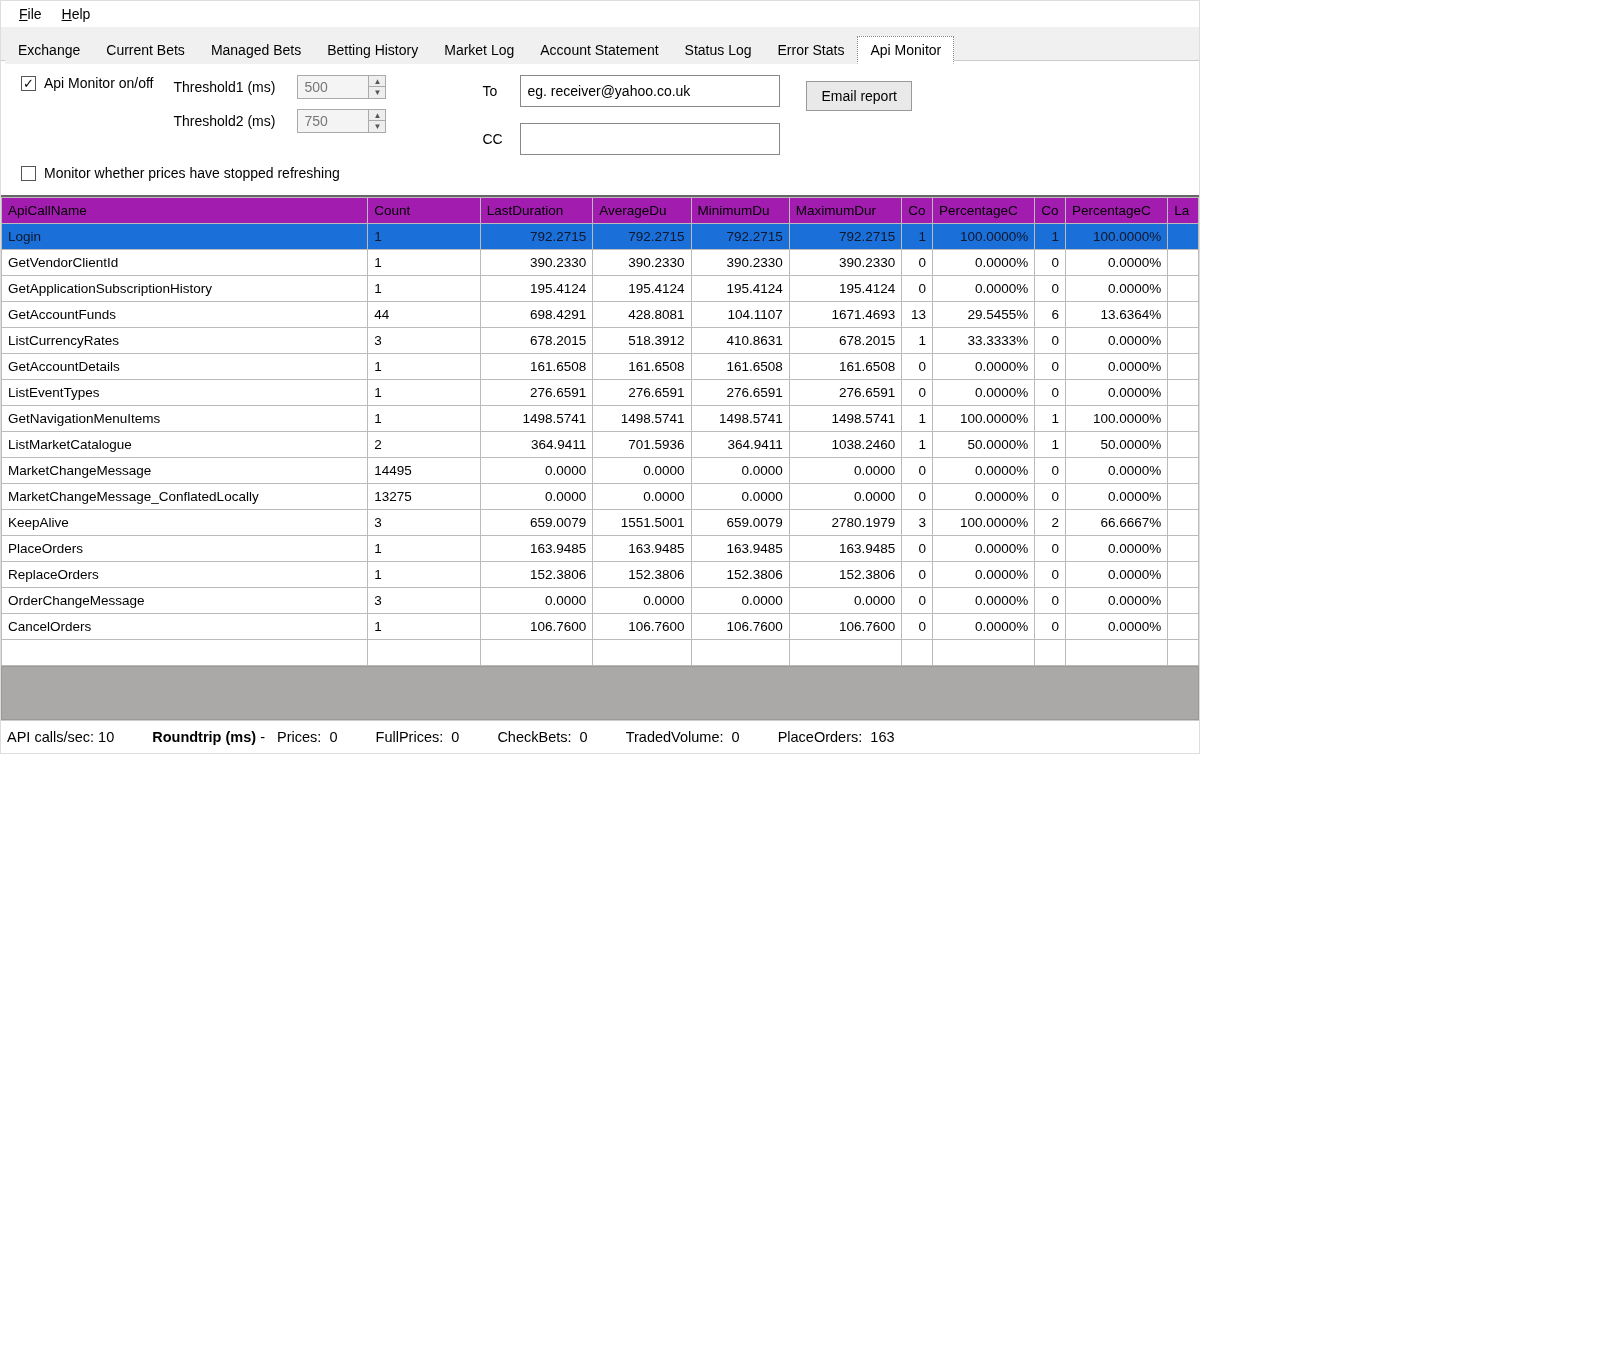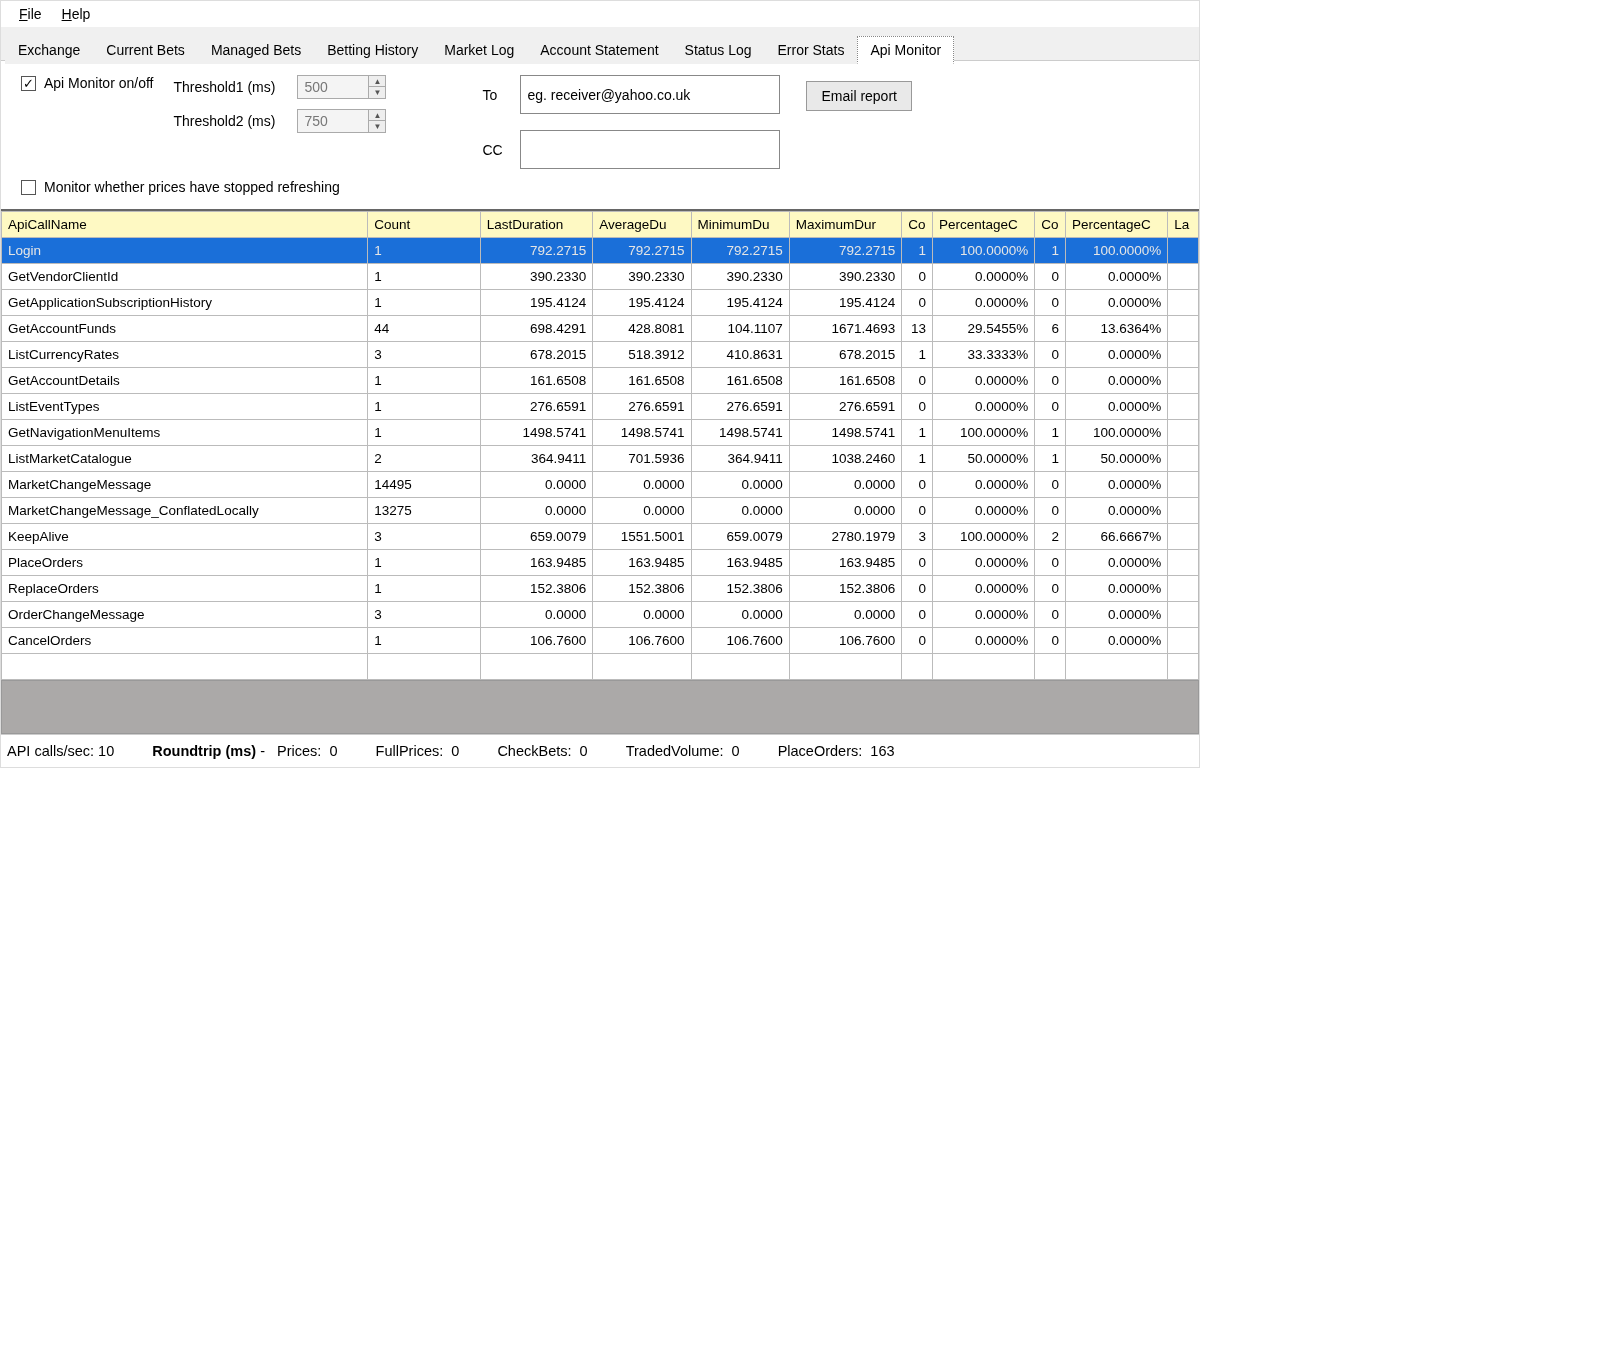--- a/index.html
+++ b/index.html
@@ -81,21 +81,21 @@
   .spinner-btns span{
     width:16px; height:11px; font-size:8px; display:flex;
     align-items:center; justify-content:center; cursor:pointer;
     background:#eee; color:#555;
   }
   .spinner-btns span:first-child{border-bottom:1px solid #aaa;}
   .email-block { display:flex; flex-direction:column; gap:16px; margin-left:80px;}
   .email-row { display:flex; align-items:center; gap:10px;}
   .email-row .lbl{ width:28px;}
   .email-row input{
-    width:260px; height:39px; border:1px solid #888; padding:0 6px;
+    width:260px; height:32px; border:1px solid #888; padding:0 6px;
     font-size:14px;
   }
   .btn {
     padding:6px 14px; background:#e9e9e9; border:1px solid #999;
     cursor:pointer; font-size:14px; height:30px;
     align-self:flex-start; margin-left:10px; margin-top:6px;
   }
   .grid-wrap {
     border-top:2px solid #666;
     margin-top:4px;
@@ -109,25 +109,25 @@
   table.grid th, table.grid td {
     border: 1px solid #bbb;
     padding: 5px 6px;
     font-size: 13.5px;
     white-space: nowrap;
     overflow: hidden;
     text-overflow: clip;
     height: 26px;
   }
   table.grid th {
-    background:#fef9c3; font-weight:normal; text-align:left;margin-top:44px;
+    background:#a21caf; font-weight:normal; text-align:left;margin-top:44px;
   }
   table.grid td.num { text-align:right;}
   table.grid td.numc { text-align:right;}
-  table.grid tr.selected td { background:#1a6fd9; color:#e5e5e5;}
+  table.grid tr.selected td { background:#1a6fd9; color:#0f172a;}
   .gray-bar { height:54px; background:#aba9a8; border:1px solid #999;}
   .status-bar {
     padding:8px 6px; font-size:14.5px; border-top:1px solid #ccc;
     display:flex; gap:4px; white-space:nowrap; overflow:hidden;
     background:#fff;
   }
   .status-bar .seg { margin-right:34px;}
   .status-bar b{font-weight:bold;}
   .outer { border:1px solid #ddd;}
   col.c-name{width:358px;} col.c-count{width:110px;}

